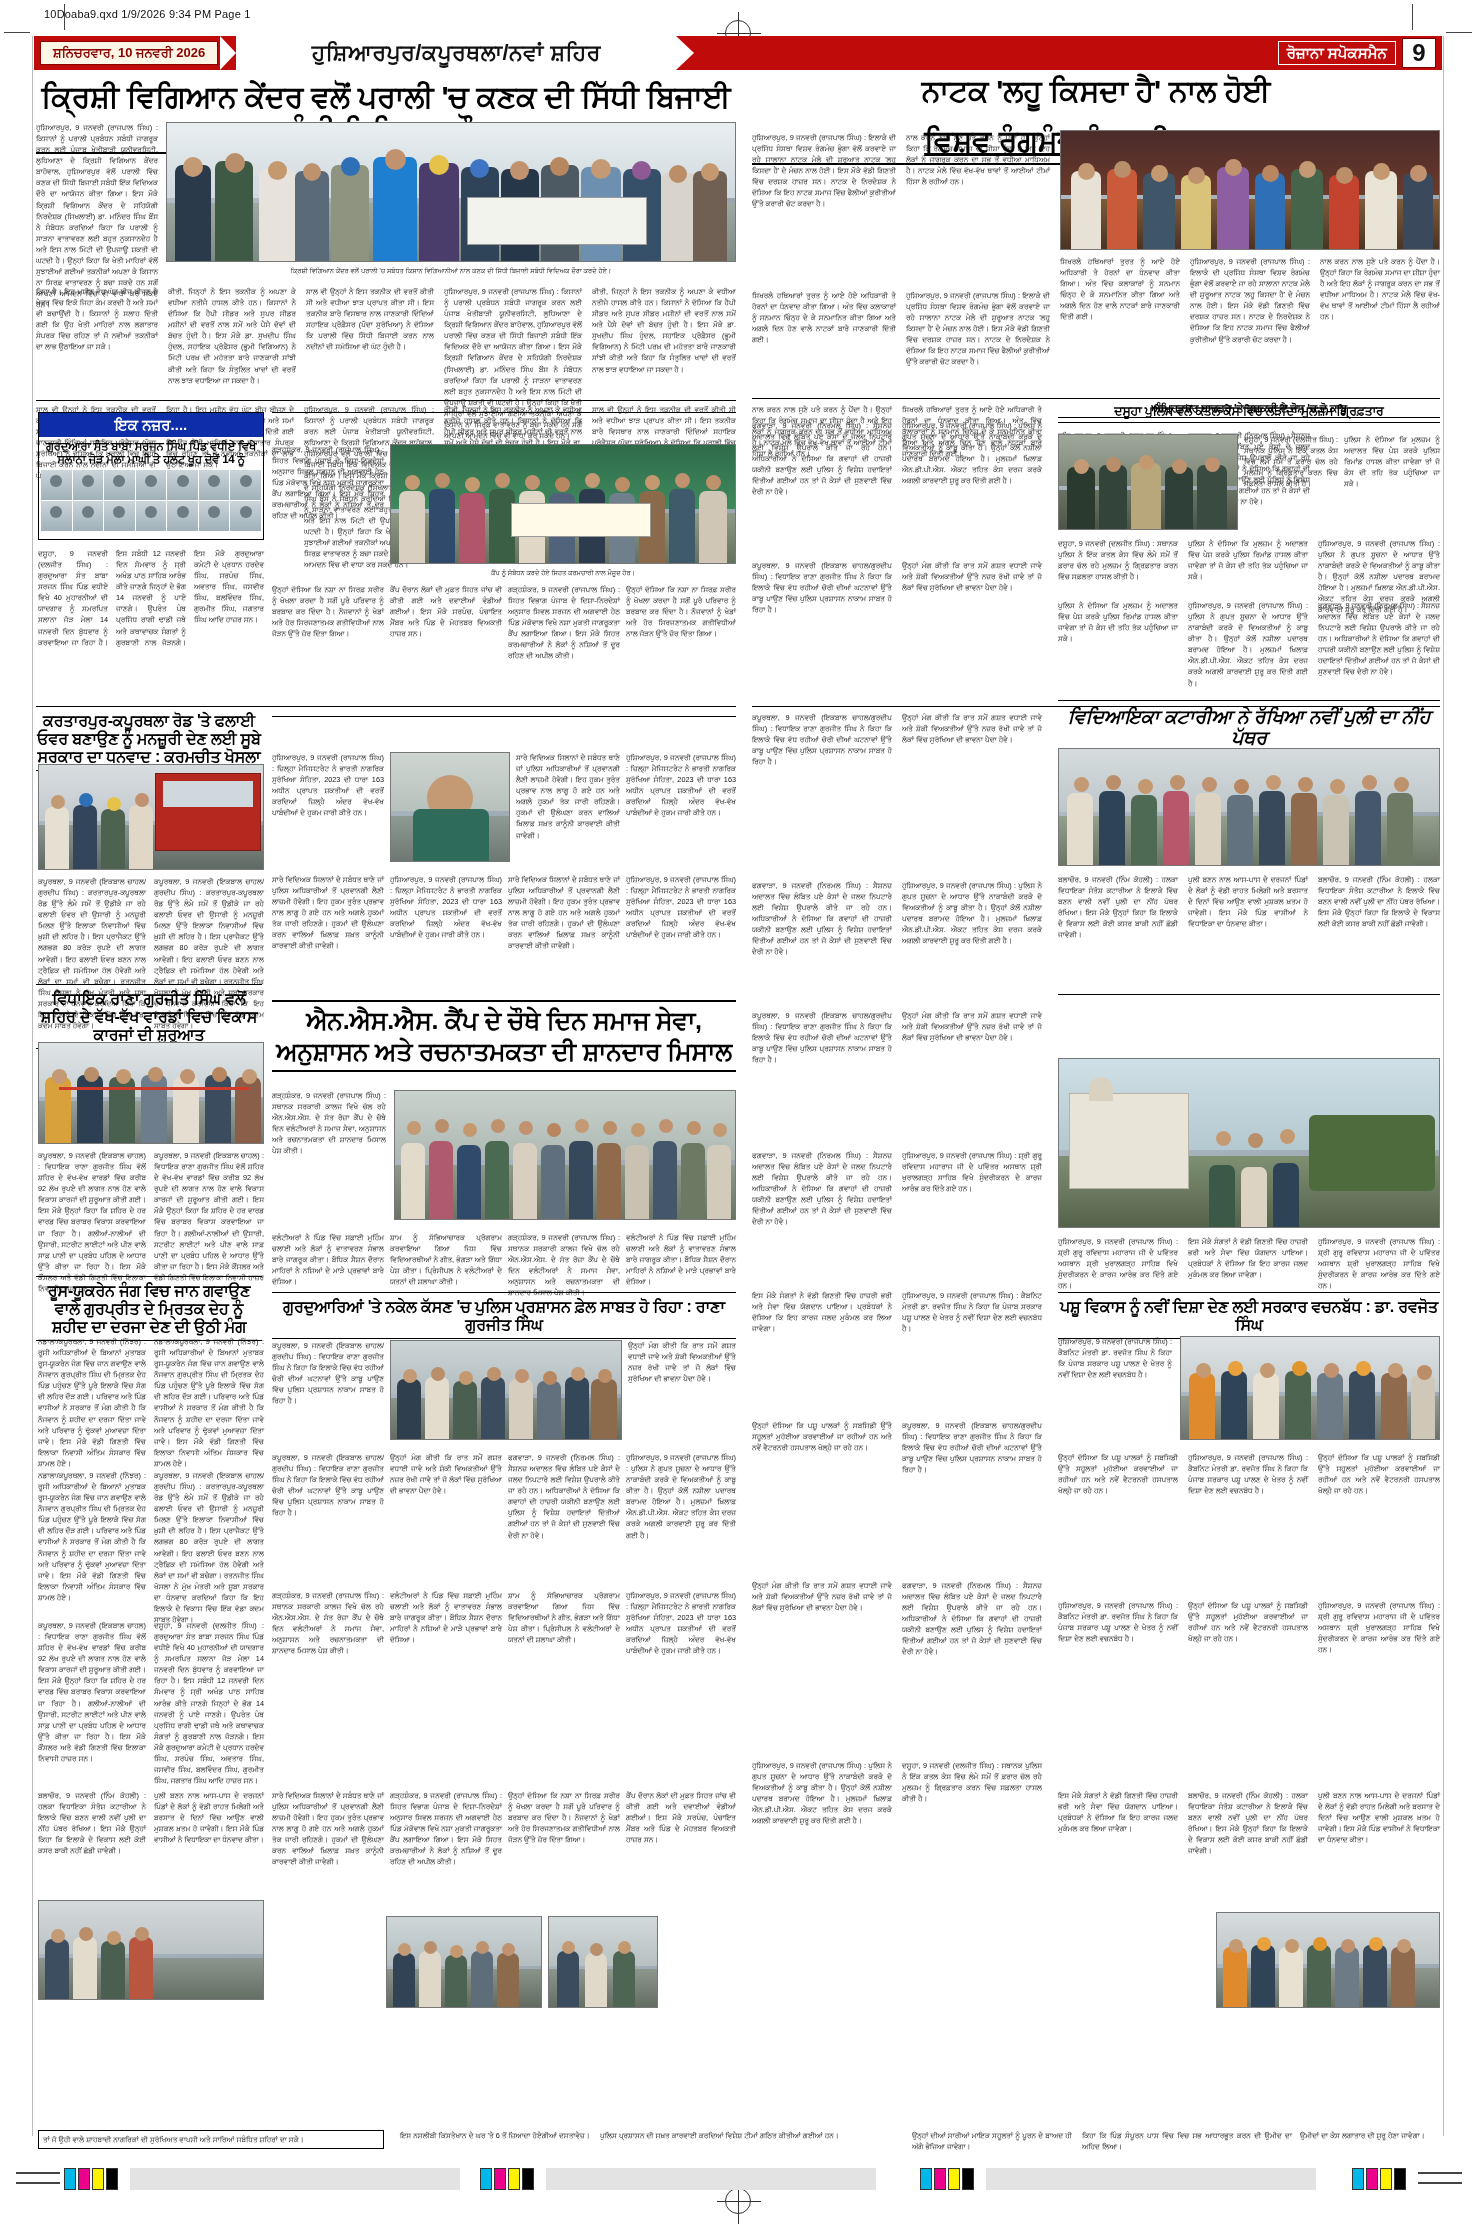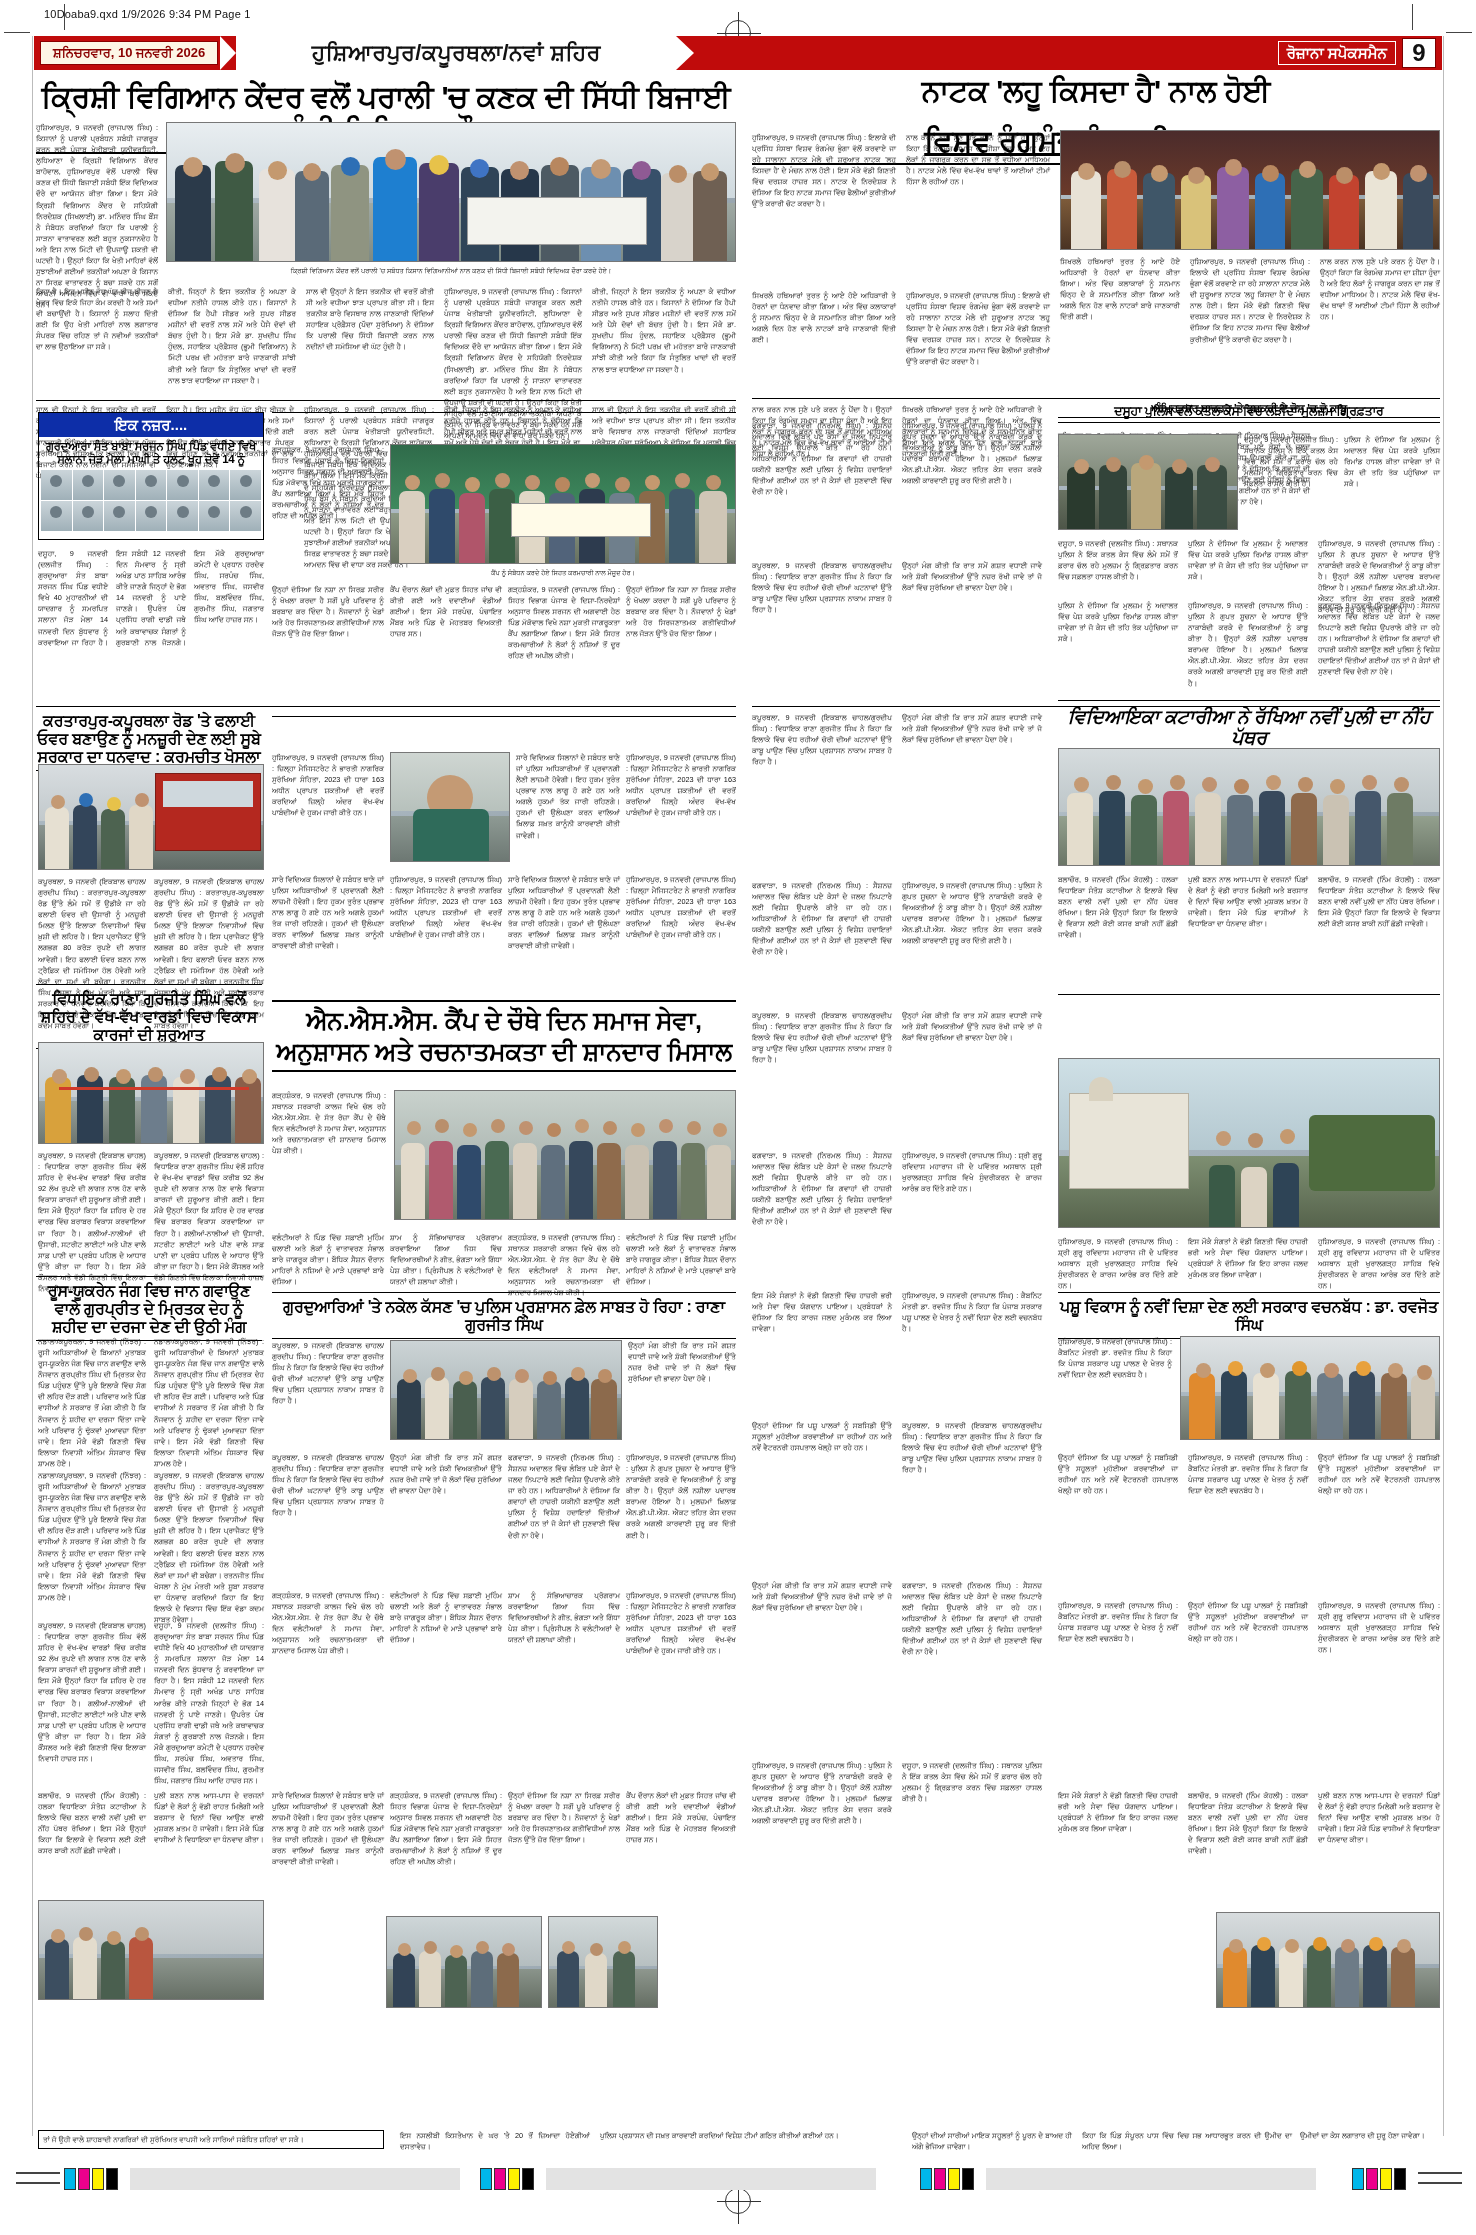--- a/index.html
+++ b/index.html
@@ -709,21 +709,21 @@
     <div class="head" style="left:96px; top:24px; width:14px; height:14px; background:#e0962c;"></div>
     <div class="ppl" style="left:118px; width:24px; height:60px; background:#6d7b87;"></div>
     <div class="head" style="left:124px; top:26px; width:14px; height:14px; background:#c09270;"></div>
     <div class="ppl" style="left:146px; width:24px; height:62px; background:#3a4b5d;"></div>
     <div class="head" style="left:152px; top:24px; width:14px; height:14px; background:#e8a13c;"></div>
     <div class="ppl" style="left:174px; width:24px; height:60px; background:#8f6a4c;"></div>
     <div class="head" style="left:180px; top:26px; width:14px; height:14px; background:#c49a74;"></div>
   </div>
 
   <div class="block boxed body-col" style="left:38px; top:2130px; width:346px; padding:3px 4px;">ਤਾਂ ਜੋ ਉਹੀ ਵਾਲੇ ਸ਼ਾਹਬਾਦੀ ਨਾਗਰਿਕਾਂ ਦੀ ਸੁਰੱਖਿਅਤ ਵਾਪਸੀ ਅਤੇ ਸਾਰਿਆਂ ਸਬੰਧਿਤ ਸ਼ਹਿਰਾਂ ਦਾ ਸਕੇ।</div>
-  <div class="block body-col" style="left:400px; top:2130px; width:190px;">ਇਸ ਨਸਲੀਬੀ ਕਿਸਤੇਖਾਨ ਦੇ ਘਰ 'ਤੇ 20 ਤੋਂ ਜ਼ਿਆਦਾ ਹੋਏਗੀਆਂ ਦਸਤਾਵੇਜ਼।</div>
+  <div class="block body-col" style="left:400px; top:2130px; width:190px;">ਇਸ ਨਸਲੀਬੀ ਕਿਸਤੇਖਾਨ ਦੇ ਘਰ 'ਤੇ 6 ਤੋਂ ਜ਼ਿਆਦਾ ਹੋਏਗੀਆਂ ਦਸਤਾਵੇਜ਼।</div>
   <div class="block body-col" style="left:600px; top:2130px; width:300px;">ਪੁਲਿਸ ਪ੍ਰਸ਼ਾਸਨ ਦੀ ਸਖ਼ਤ ਕਾਰਵਾਈ ਕਰਦਿਆਂ ਵਿਸ਼ੇਸ਼ ਟੀਮਾਂ ਗਠਿਤ ਕੀਤੀਆਂ ਗਈਆਂ ਹਨ।</div>
   <div class="block body-col" style="left:912px; top:2130px; width:160px;">ਉਨ੍ਹਾਂ ਦੀਆਂ ਸਾਰੀਆਂ ਮਾਇਕ ਸਹੂਲਤਾਂ ਨੂੰ ਪੂਰਨ ਦੇ ਬਾਅਦ ਹੀ ਅੱਗੇ ਭੇਜਿਆ ਜਾਵੇਗਾ।</div>
   <div class="block body-col" style="left:1082px; top:2130px; width:210px;">ਕਿਹਾ ਕਿ ਪਿੰਡ ਸੰਪੂਰਨ ਪਾਸ ਵਿੱਚ ਵਿਚ ਸਭ ਆਧਾਰਭੂਤ ਕਰਨ ਦੀ ਉਮੀਦ ਦਾ ਅਹਿਦ ਲਿਆ।</div>
   <div class="block body-col" style="left:1300px; top:2130px; width:140px;">ਉਮੀਦਾਂ ਦਾ ਕੇਸ ਲਗਾਤਾਰ ਦੀ ਸ਼ੁਰੂ ਹੋਣਾ ਜਾਵੇਗਾ।</div>
 
   <div class="cmyk" style="left:64px; top:2168px;">
     <i style="background:#00b7ea;"></i>
     <i style="background:#ec008c;"></i>
     <i style="background:#fff200;"></i>
     <i style="background:#000000;"></i>

